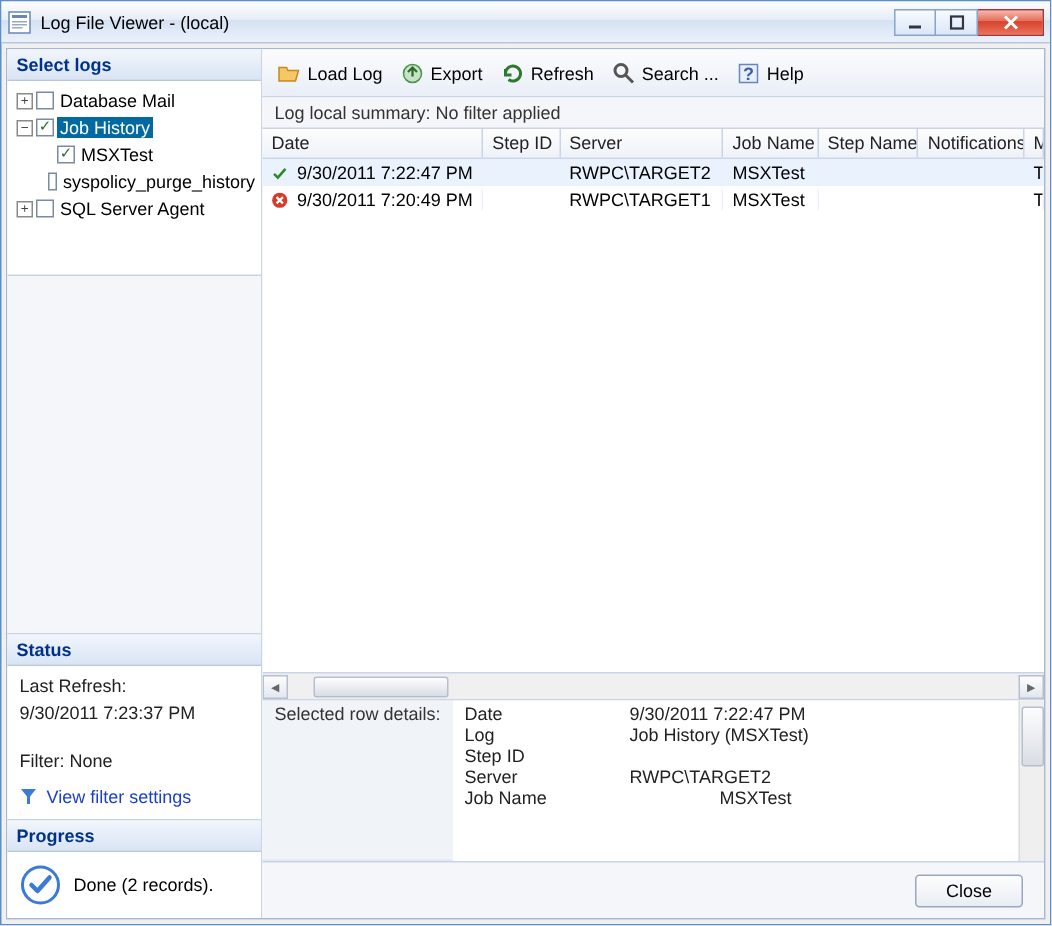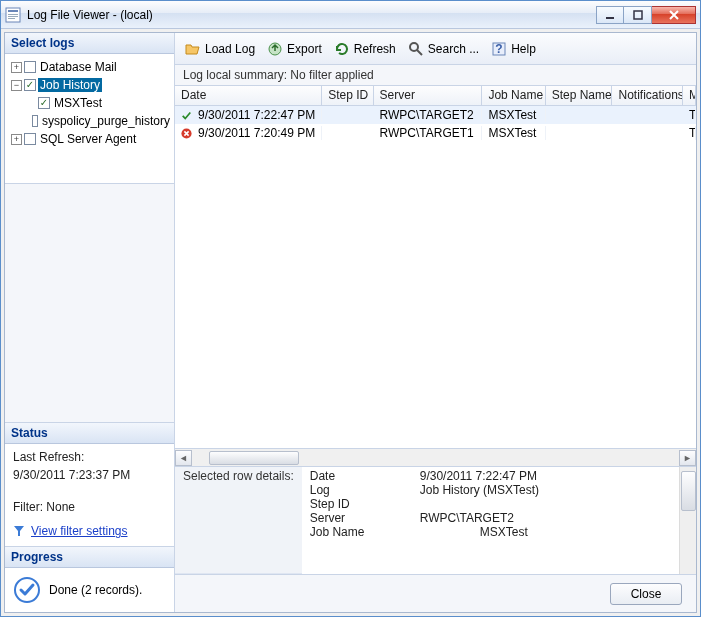--- a/index.html
+++ b/index.html
@@ -27,21 +27,21 @@
 .chk { width:12px; height:12px; border:1px solid #7a8aa0; background:#fff; display:flex; align-items:center; justify-content:center; font-size:10px; color:#2a6b2a; line-height:1;}
 .nodetxt { padding:0 2px; }
 .nodetxt.sel { background:#0369a1; color:#fff; }
 .indent1 { padding-left:18px; }
 
 .spacer { flex:1; background:#f4f6fa; }
 
 .section { border-top:1px solid #c9d4e6; }
 .secbody { padding:6px 8px; background:#fff; color:#222; }
 .secbody .lbl { margin-bottom:4px; }
-.filterlink { color:#1a3fc9; text-decoration:underline; cursor:pointer; display:inline-flex; align-items:center; gap:6px; margin-top:6px;}
+.filterlink { color:#1a3fc9; cursor:pointer; display:inline-flex; align-items:center; gap:6px; margin-top:6px;}
 .progress-row { display:flex; align-items:center; gap:8px; padding:8px; background:#fff;}
 .progress-icon { width:28px; height:28px; }
 
 .right { flex:1; display:flex; flex-direction:column; background:#fff; min-width:0; }
 .toolbar { height:32px; background: linear-gradient(#fbfcfe,#e9eef7); border-bottom:1px solid #c9d4e6; display:flex; gap:4px; padding:0 6px; }
 .tbtn { display:inline-flex; align-items:center; gap:4px; padding:2px 4px; color:#000; }
 .tico { width:16px; height:16px; }
 
 .summary { background:#f4f6fa; border-bottom:1px solid #c9d4e6; padding:3px 8px; color:#333; }
 

